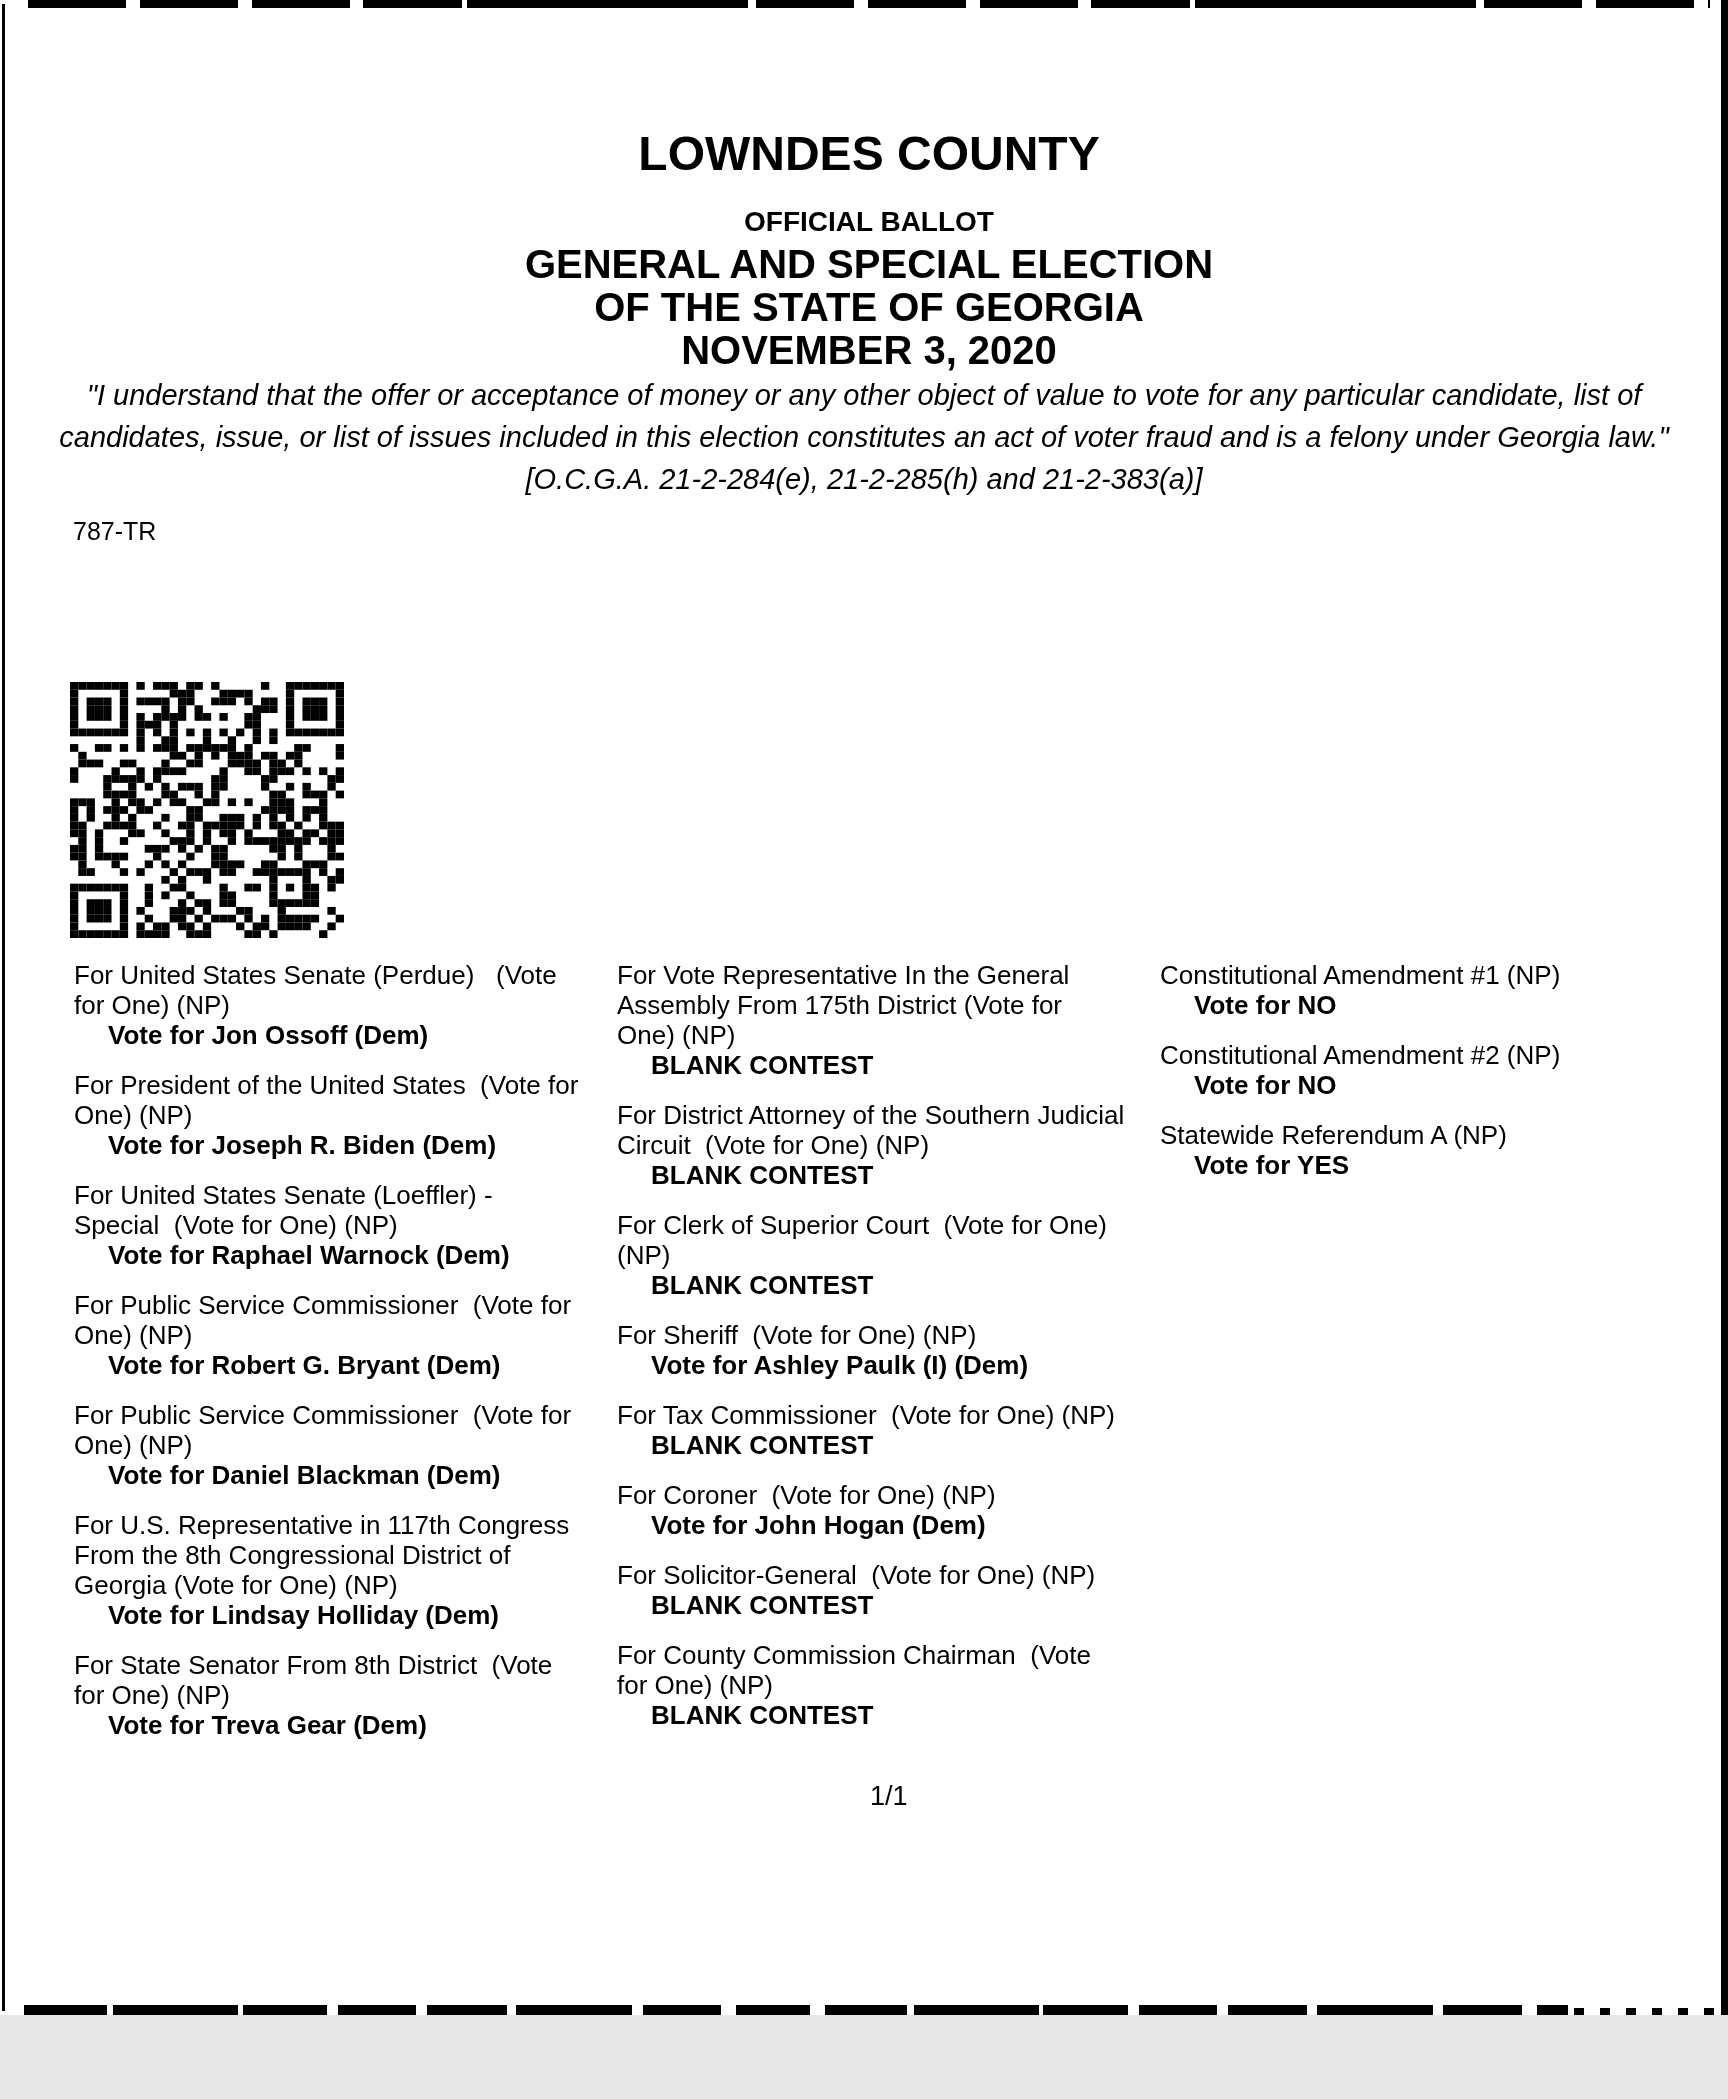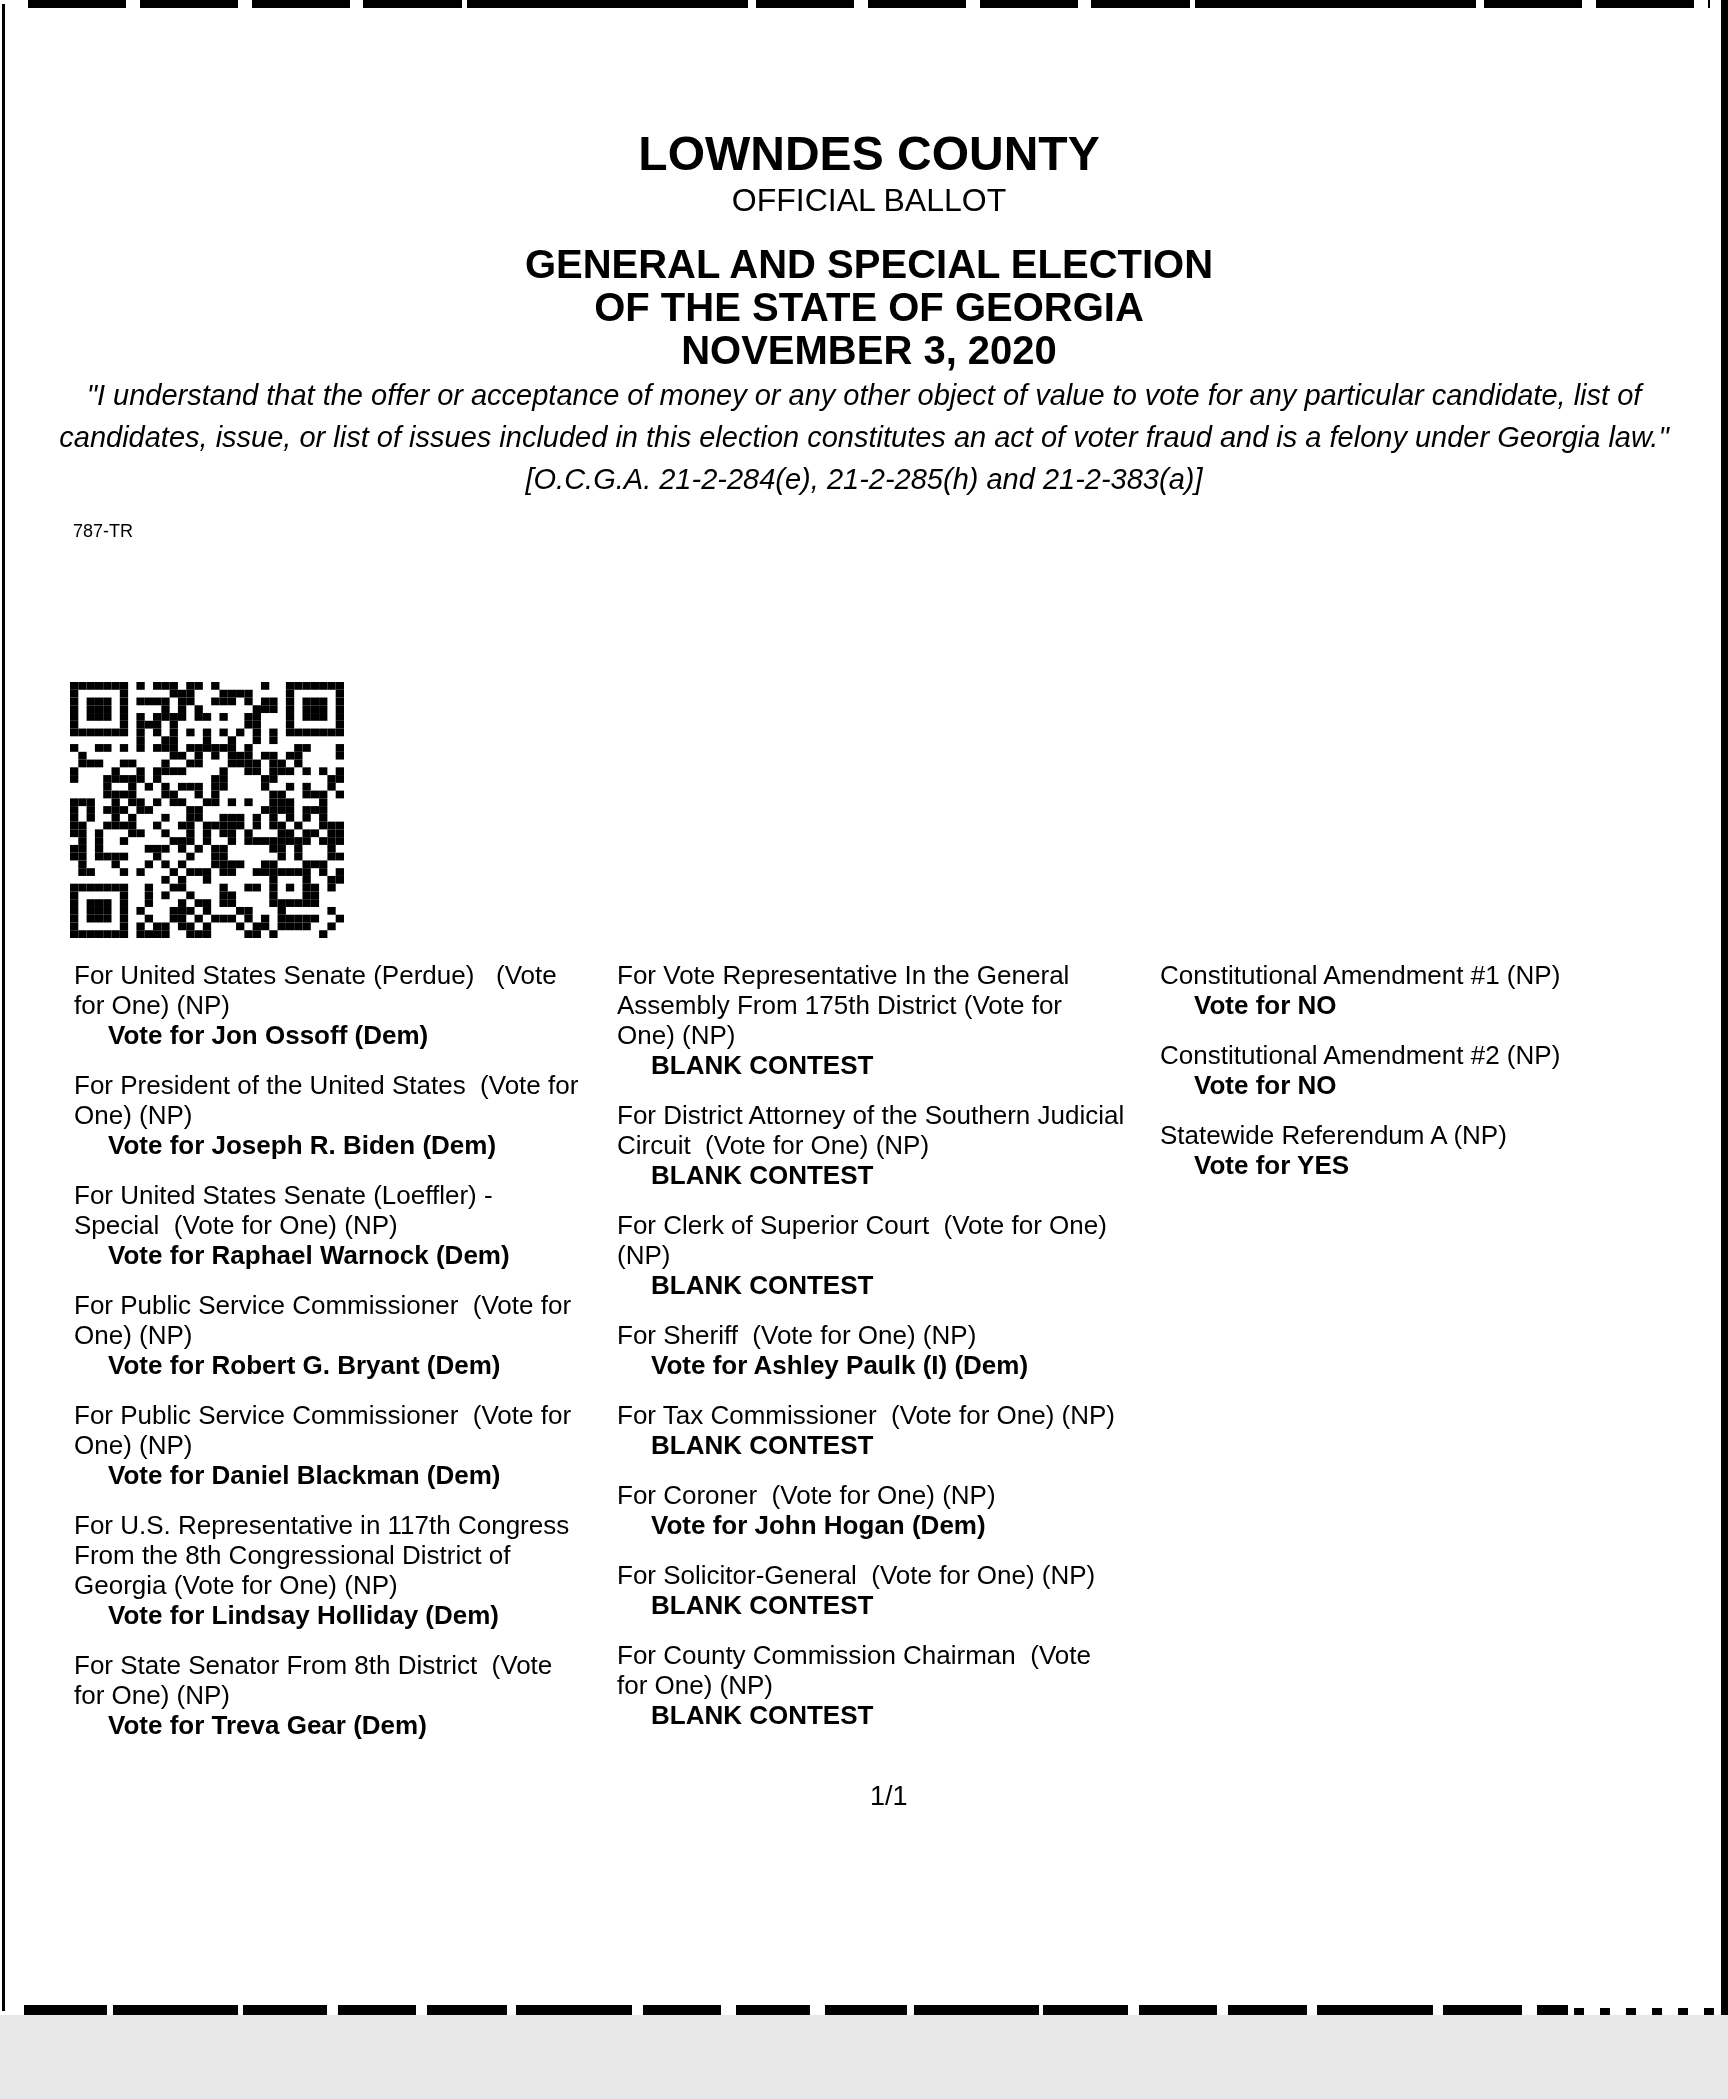--- a/index.html
+++ b/index.html
@@ -34,36 +34,36 @@
   .edge-left {
     position: absolute; top: 4px; bottom: 4px; left: 2px; width: 3px; background: #000;
   }
   .edge-right {
     position: absolute; top: 0; bottom: 0; right: 0; width: 7px; background: #000;
   }
 
   
   .header-wrap { position: absolute; left: 54px; width: 1630px; text-align: center; }
   .title-county   { top: 130px; font-size: 48px; font-weight: 700; line-height: 48px; }
-  .title-ballot   { top: 180px; font-size: 32px; font-weight: 400; line-height: 40px; }
+  .title-ballot   { top: 202px; font-size: 28px; font-weight: 700; line-height: 40px; }
   .title-election { top: 243px; font-size: 40px; font-weight: 700; line-height: 43px; }
 
   
   .disclaimer {
     position: absolute; top: 374px; left: 44px; width: 1640px;
     text-align: center;
     font-size: 29px; line-height: 42px;
     font-style: italic;
     margin: 0;
   }
 
   
   .ballot-code {
     position: absolute; top: 516px; left: 73px;
-    font-size: 18px; line-height: 30px;
+    font-size: 25px; line-height: 30px;
   }
 
   
   .qr { position: absolute; top: 682px; left: 70px; }
 
   
   .columns {
     position: absolute; top: 960px; left: 74px;
     display: flex; gap: 33px;
   }

